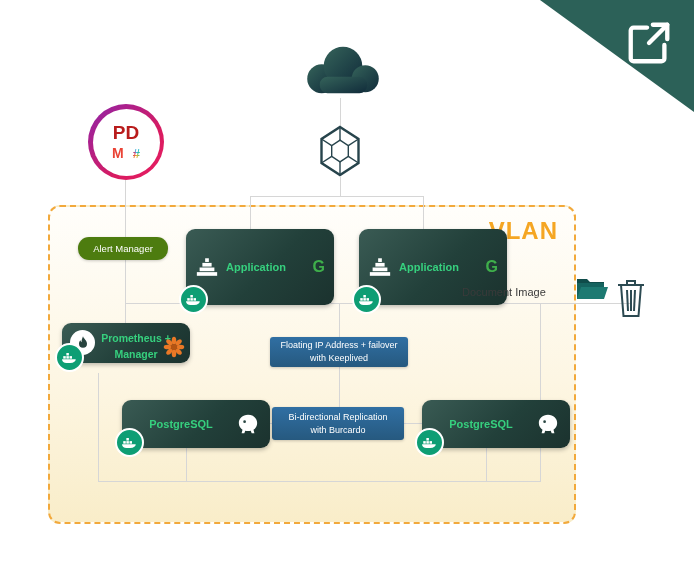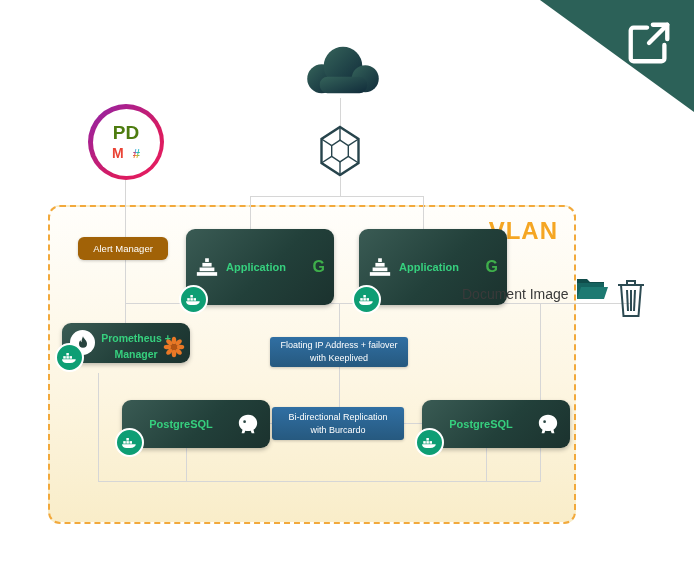--- a/index.html
+++ b/index.html
@@ -27,48 +27,48 @@
   
   .badge{position:absolute;left:-7px;bottom:-9px;width:25px;height:25px;border-radius:50%;
         background:#0e9e74;border:2px solid #fff;display:flex;align-items:center;
         justify-content:center;z-index:3;}
 
   
   .blue-node{position:absolute;z-index:2;background:linear-gradient(180deg,#306fa3,#26597f);
         color:#fff;border-radius:3px;display:flex;flex-direction:column;align-items:center;
         justify-content:center;font-size:9px;line-height:1.4;text-align:center;
         box-shadow:0 1px 3px rgba(0,0,0,.2);}
-  .alert-node{position:absolute;z-index:2;background:#a16207;color:#fff;border-radius:6px;
+  .alert-node{position:absolute;z-index:2;background:#4d7c0f;color:#fff;border-radius:11px;
         display:flex;align-items:center;justify-content:center;font-size:9.5px;
         box-shadow:0 1px 3px rgba(0,0,0,.2);}
 
   
   .pd-circle{position:absolute;left:88px;top:104px;width:76px;height:76px;border-radius:50%;
         background:linear-gradient(135deg,#8e24aa 0%,#c62corrupt 0%,#d81b60 65%,#e91e63 100%);
         background:linear-gradient(135deg,#8e24aa 0%,#d81b60 65%,#e91e63 100%);
         display:flex;align-items:center;justify-content:center;z-index:2;}
   .pd-inner{width:67px;height:67px;border-radius:50%;background:#fff;display:flex;
         flex-direction:column;align-items:center;justify-content:center;}
-  .pd-text{color:#4d7c0f;font-weight:800;font-size:19px;line-height:1;}
+  .pd-text{color:#b91c1c;font-weight:800;font-size:19px;line-height:1;}
   .pd-row{display:flex;gap:9px;align-items:center;margin-top:3px;}
   .gmail-m{color:#ea4335;font-weight:800;font-size:14px;}
   .slack-hash{font-weight:800;font-size:13px;
         background:conic-gradient(#36c5f0,#2eb67d,#ecb22e,#e01e5a,#36c5f0);
         -webkit-background-clip:text;background-clip:text;color:transparent;}
 
   
   .prom-icon{position:absolute;left:8px;top:7px;width:25px;height:25px;border-radius:50%;
         background:#fff;display:flex;align-items:center;justify-content:center;}
   .prom-text{position:absolute;left:36px;top:8px;width:76px;text-align:center;line-height:1.5;}
   .grafana-icon{position:absolute;right:5px;bottom:5px;line-height:0;}
 
   .pg-node{display:flex;align-items:center;padding:0 10px;gap:6px;}
   .pg-node .green-label{flex:1;text-align:center;}
 
-  .doc-label{position:absolute;left:462px;top:286px;font-size:14px;color:#3a3a3a;z-index:2;}
+  .doc-label{position:absolute;left:462px;top:286px;font-size:11px;color:#3a3a3a;z-index:2;}
 
   .corner{position:absolute;top:0;right:0;z-index:4;line-height:0;}
   .corner-icon{position:absolute;top:18px;right:20px;z-index:5;line-height:0;cursor:pointer;}
 
   .abs{position:absolute;line-height:0;}
   .icon-wrap{line-height:0;display:inline-flex;}
 </style>
 </head>
 <body>
 

